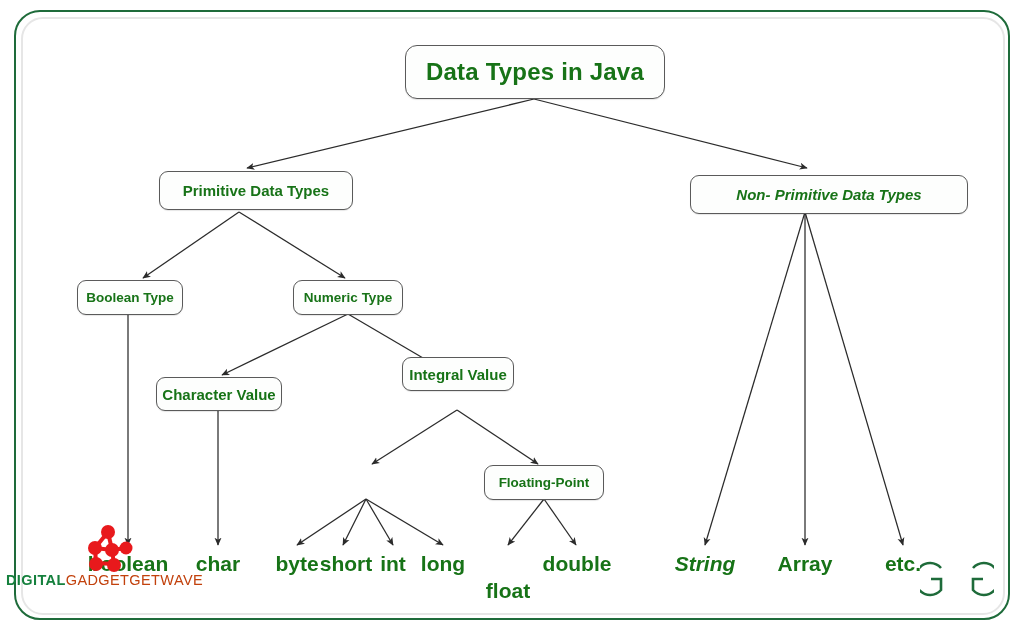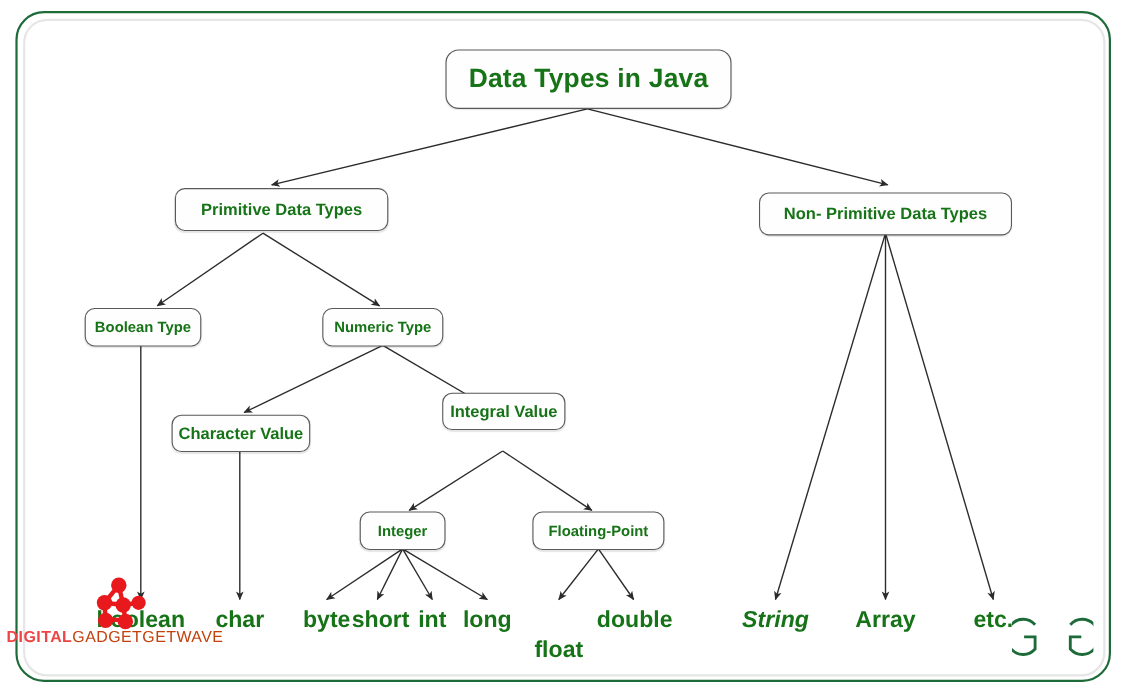--- a/index.html
+++ b/index.html
@@ -86,21 +86,21 @@
   }
   
   #wm-digital {
     position: absolute;
     left: 6px;
     top: 572px;
     font-size: 14.5px;
     letter-spacing: .4px;
     white-space: nowrap;
   }
-  #wm-digital .wm-strong { color: #ef4444; font-weight: bold; }
+  #wm-digital .wm-strong { color: #15803d; font-weight: bold; }
   #wm-digital .wm-light  { color: #c2410c; font-weight: normal; }
   #gfg-logo {
     position: absolute;
     left: 920px;
     top: 551px;
     width: 74px;
     height: 48px;
   }
   #mol-logo {
     position: absolute;
@@ -152,31 +152,30 @@
       <line x1="805" y1="212" x2="705" y2="545"></line>
       <line x1="805" y1="212" x2="805" y2="545"></line>
       <line x1="805" y1="212" x2="903" y2="545"></line>
     </g>
   </svg>
 
   <div class="node root" style="left:405px; top:45px; width:260px; height:54px;">Data Types in Java</div>
 
   <div class="node lvl2" style="left:143px; top:171px; width:194px; height:39px;margin-left:16px;">Primitive Data Types</div>
 
-  <div class="node lvl2" style="left:690px; top:175px; width:230px; height:39px;">Non- Primitive Data Types</div>
+  <div class="node lvl2" style="left:690px; top:175px; width:278px; height:39px;font-style:italic;">Non- Primitive Data Types</div>
 
   <div class="node lvl3" style="left:293px; top:280px; width:110px; height:35px;">Numeric Type</div>
 
   <div class="node lvl3" style="left:77px; top:280px; width:106px; height:35px;">Boolean Type</div>
 
   <div class="node lvl4" style="left:156px; top:377px; width:126px; height:34px;">Character Value</div>
 
   <div class="node lvl4" style="left:402px; top:357px; width:112px; height:34px;">Integral Value</div>
 
-  <div class="node lvl5" style="left:327px; top:465px; width:78px; height:35px;">Integer</div>
 
   <div class="node lvl5" style="left:484px; top:465px; width:120px; height:35px;">Floating-Point</div>
 
   <div class="leaf" style="left:78px; top:552px; width:100px;">boolean</div>
 
   <div class="leaf" style="left:178px; top:552px; width:80px;">char</div>
 
   <div class="leaf" style="left:257px; top:552px; width:80px;">byte</div>
 
   <div class="leaf" style="left:303px; top:552px; width:86px;">short</div>

